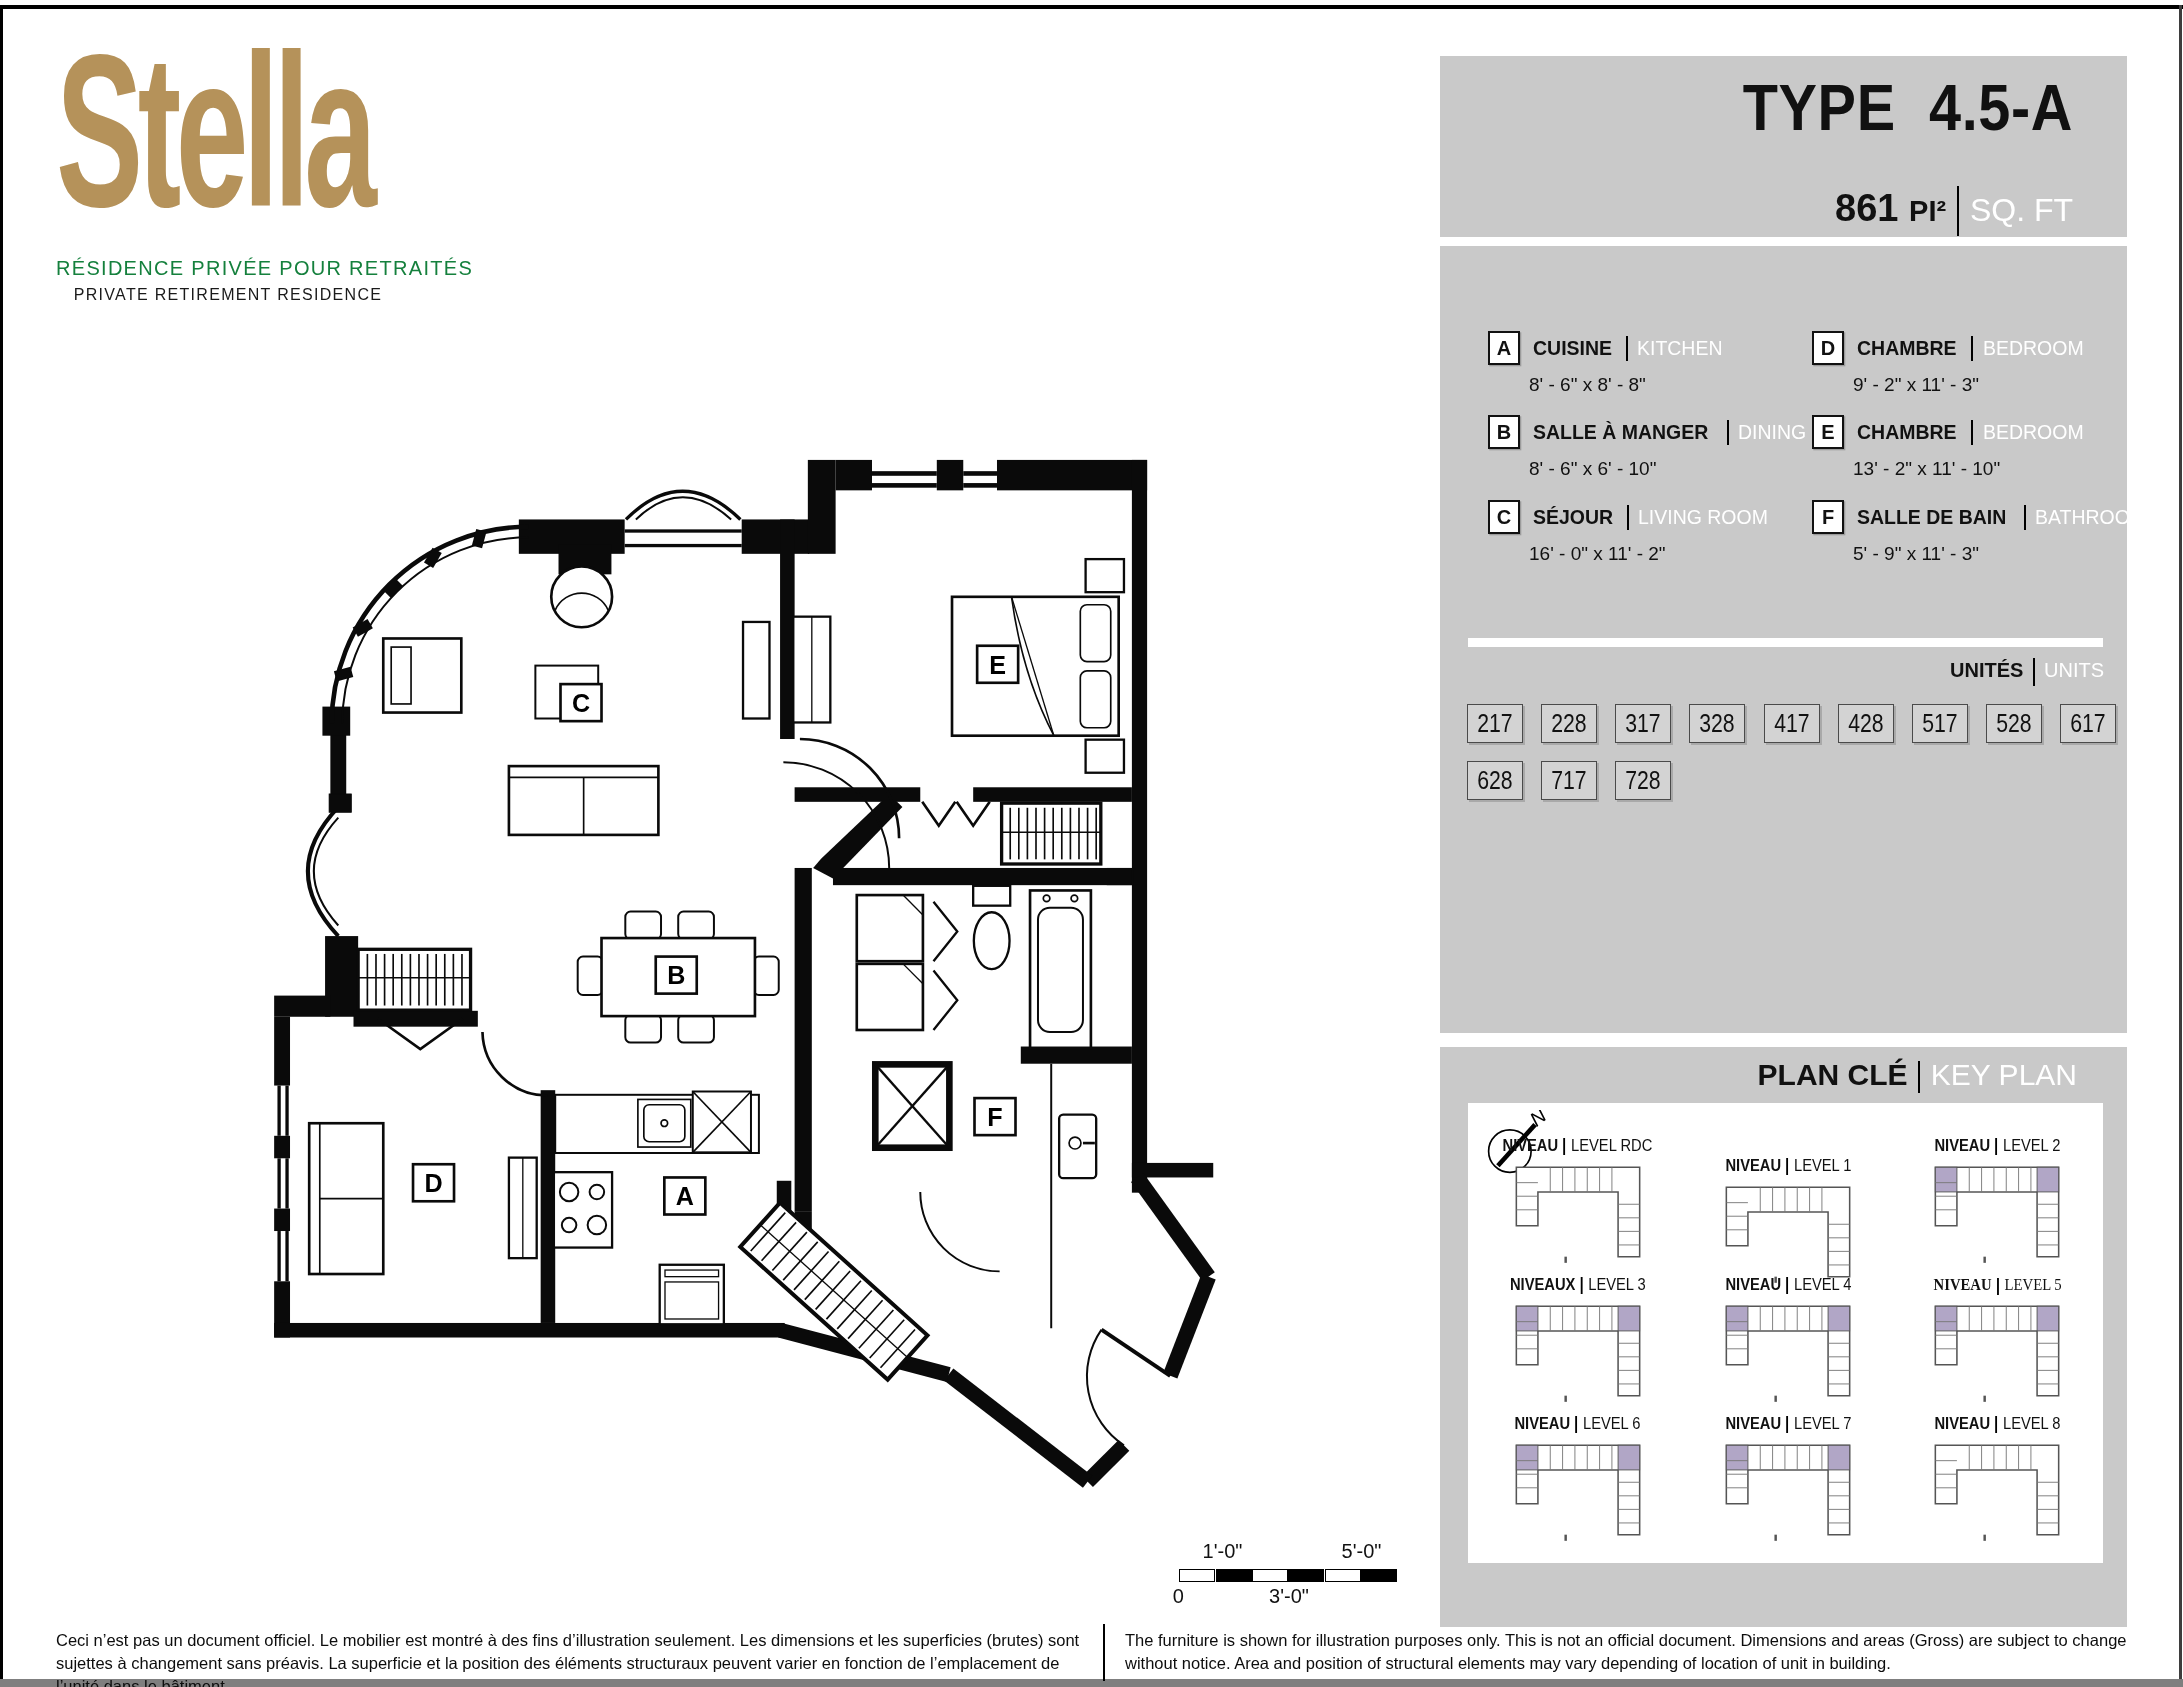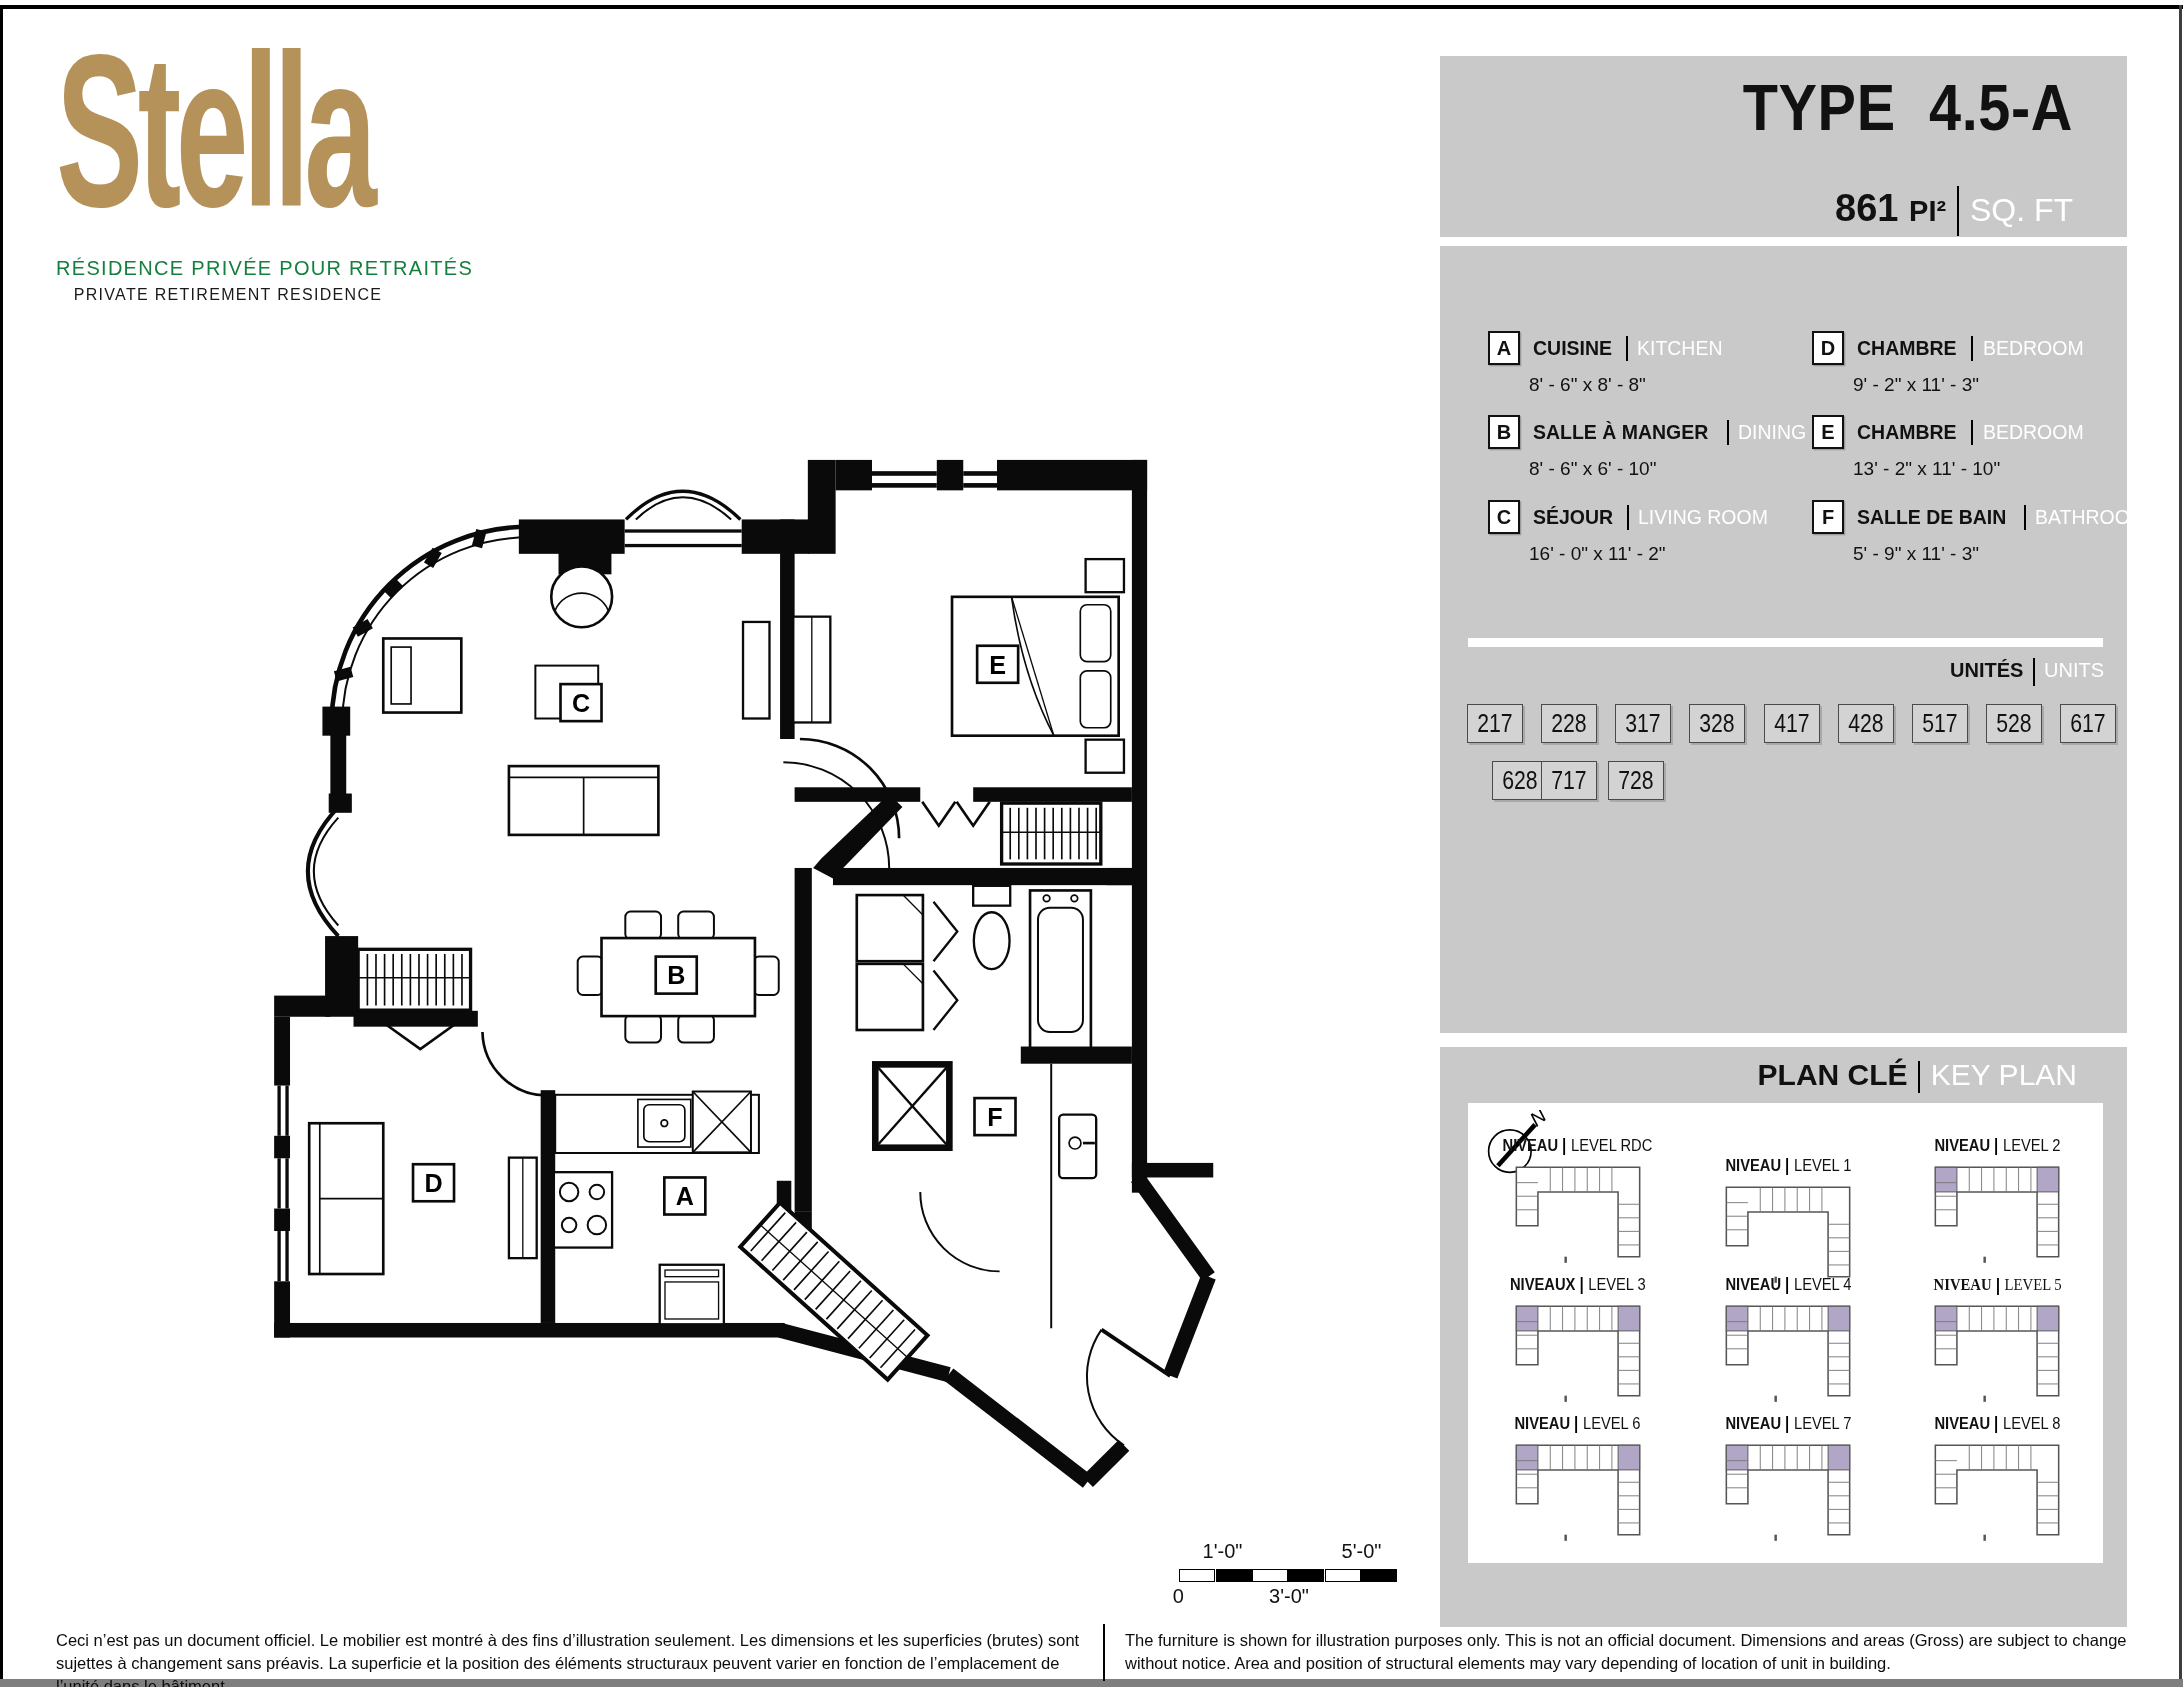--- a/index.html
+++ b/index.html
@@ -182,27 +182,27 @@
       </div>
     <div class="unit-box" style="left:472px;top:458px;">
         <span>517</span>
       </div>
     <div class="unit-box" style="left:546px;top:458px;">
         <span>528</span>
       </div>
     <div class="unit-box" style="left:620px;top:458px;">
         <span>617</span>
       </div>
-    <div class="unit-box" style="left:27px;top:515px;margin-left:25px;">
+    <div class="unit-box" style="left:27px;top:515px;">
         <span>628</span>
       </div>
     <div class="unit-box" style="left:101px;top:515px;">
         <span>717</span>
       </div>
-    <div class="unit-box" style="left:168px;top:515px;justify-content:center;">
+    <div class="unit-box" style="left:175px;top:515px;justify-content:center;">
         <span>728</span>
       </div>
   </div>
 
   <div class="abs panel panel-keyplan">
     <div class="abs kp-title">
       <b>PLAN CLÉ</b><span class="lg-bar" style="height:32px;vertical-align:middle;margin:0 10.6px;"></span><span class="wtxt">KEY PLAN</span>
     </div>
     <div class="abs kp-box">
       <svg class="abs" style="left:9.3px;top:6.6px;" width="73" height="73" viewBox="0 0 110 110">

